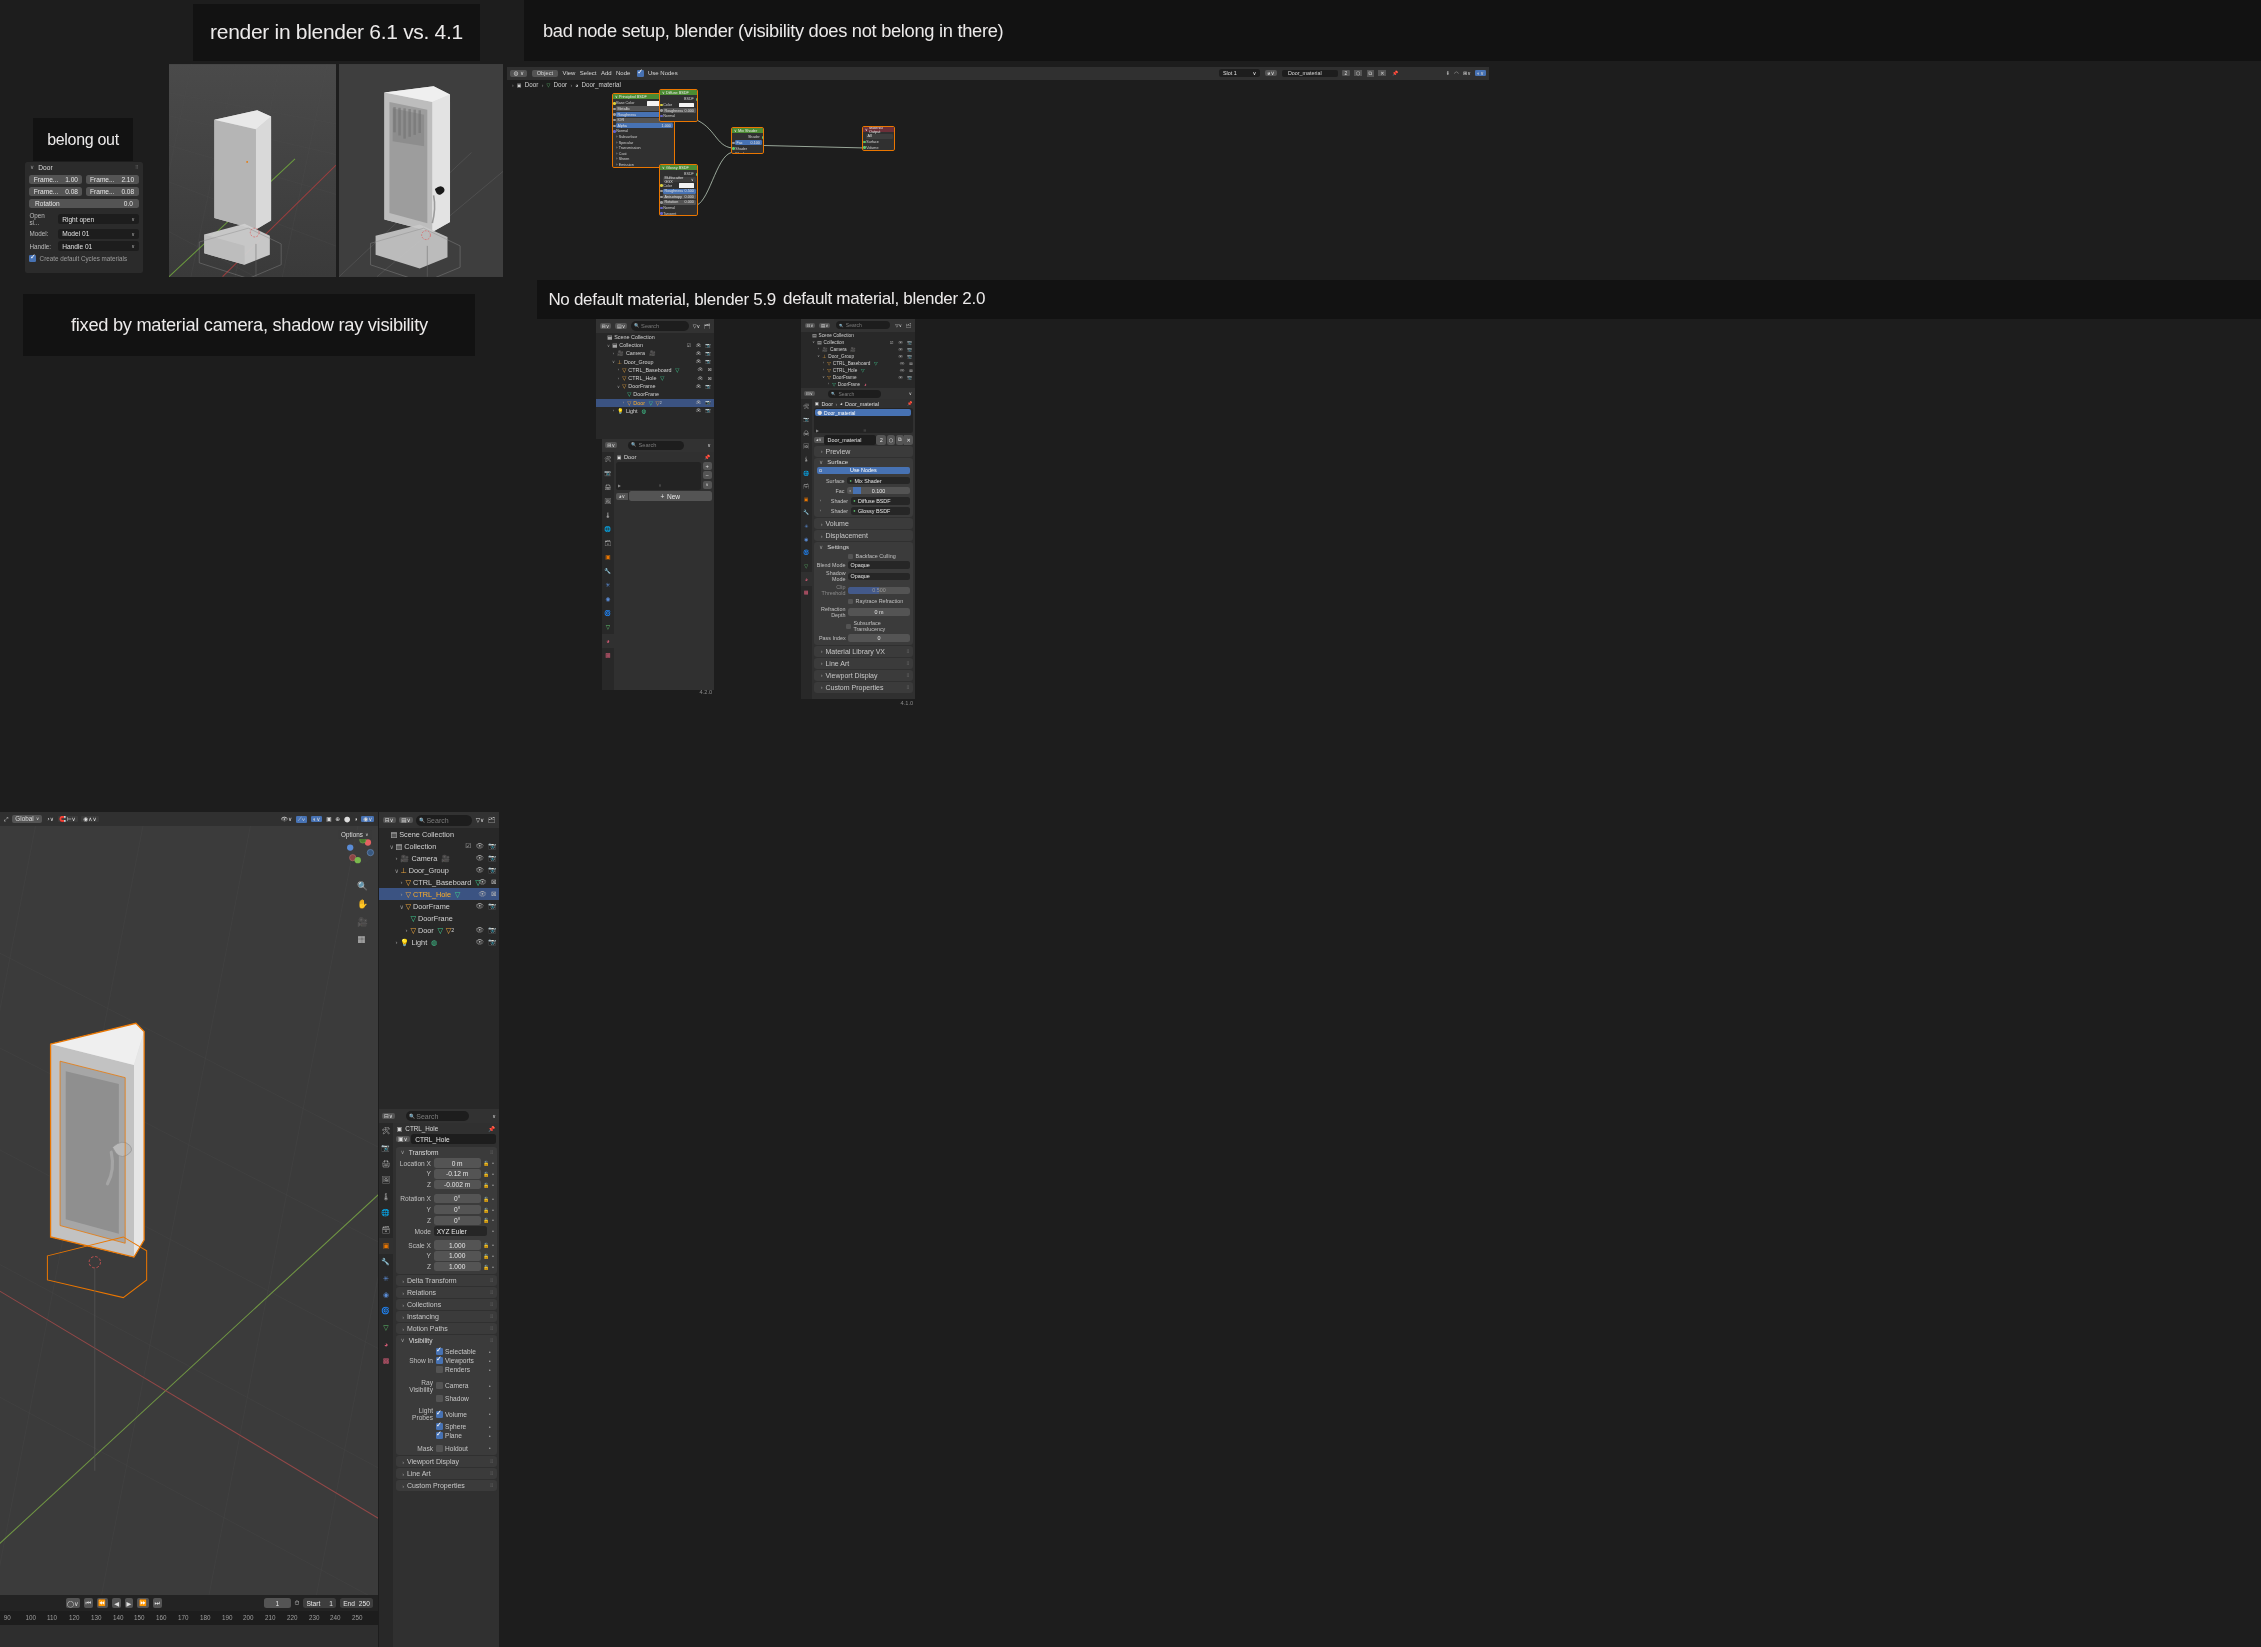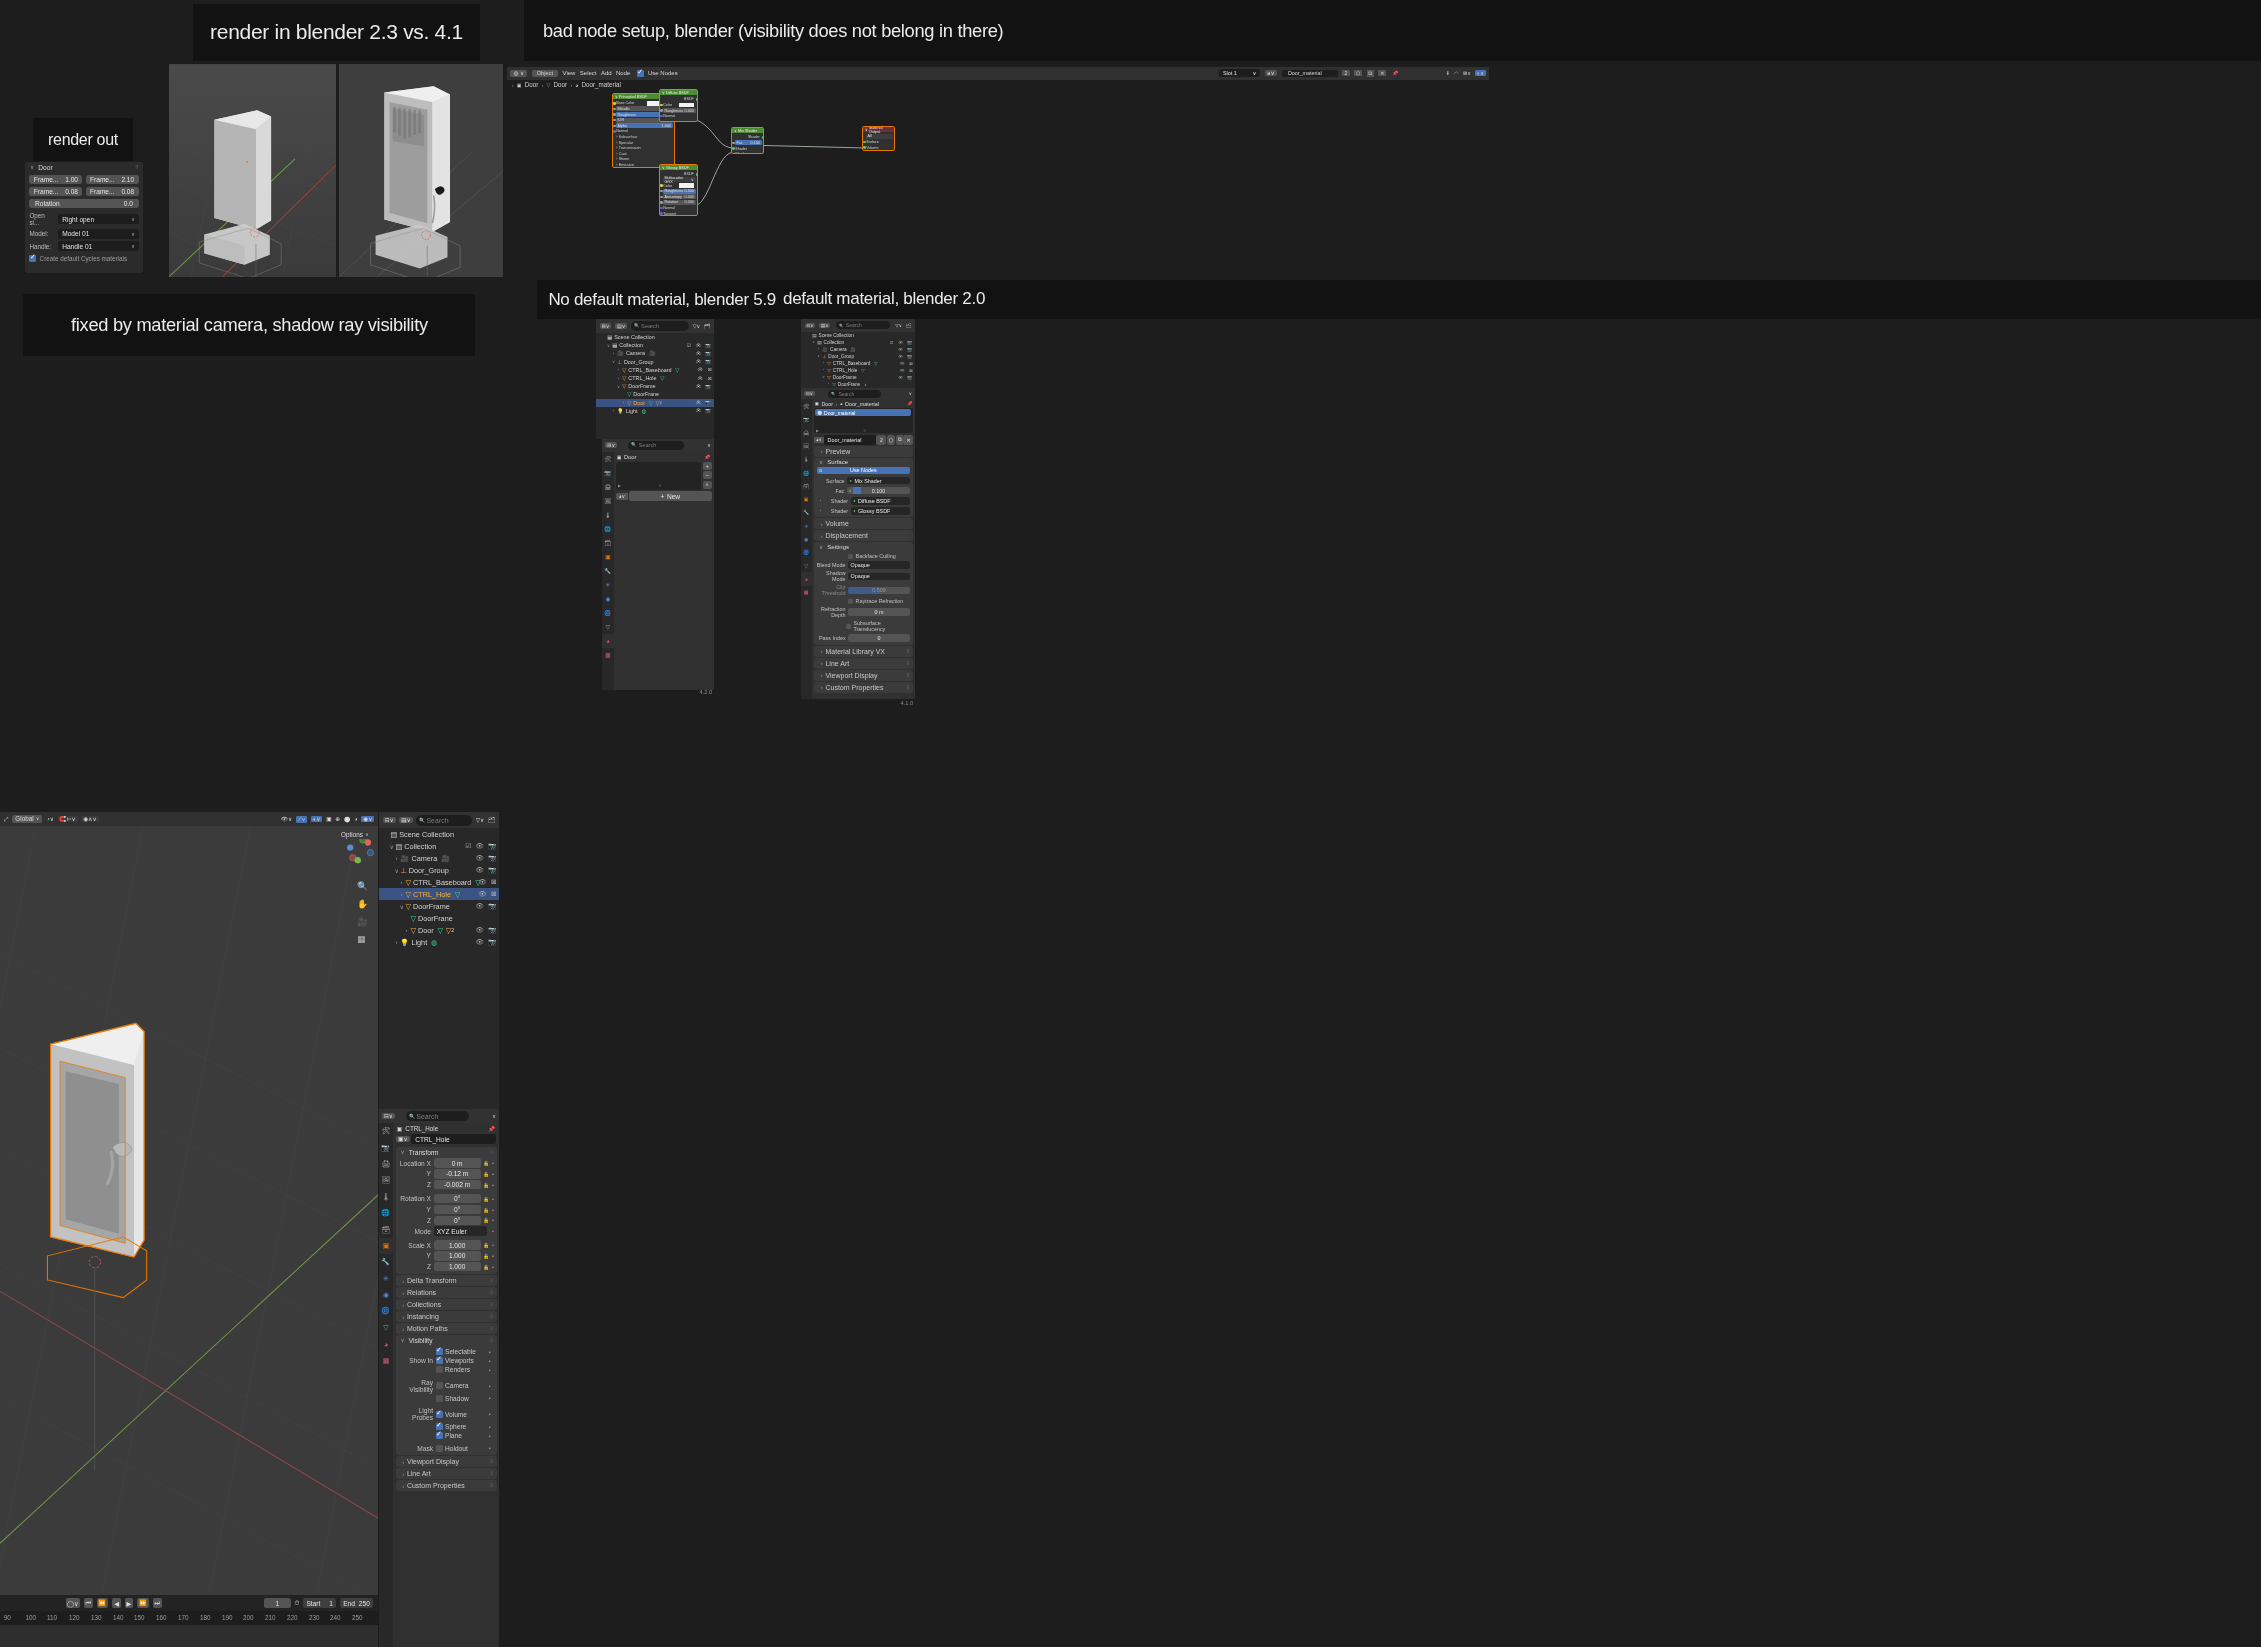--- a/index.html
+++ b/index.html
@@ -83,25 +83,25 @@
 
   .tinybtn { background:#545454; border-radius:1.9px; height:9.5px; display:flex; align-items:center;
              justify-content:center; color:#dedede; font-size:6.3px; padding:0 3.2px; }
   .ddn { background:#1d1d1d; border-radius:2.5px; height:10px; display:flex; align-items:center;
          justify-content:space-between; padding:0 3.8px; color:#e0e0e0; font-size:6.6px; }
   .ver { position:absolute; right:3.8px; bottom:1.3px; font-size:5.7px; color:#8a8a8a; }
 </style>
 </head>
 <body>
 
-<div class="callout abs" style="left:193px;top:3.8px;width:287px;height:57px;font-size:21px;">render in blender 2.3 vs. 4.1</div>
+<div class="callout abs" style="left:193px;top:3.8px;width:287px;height:57px;font-size:21px;">render in blender 6.1 vs. 4.1</div>
 
 <div class="callout abs" style="left:524px;top:0px;width:1737px;height:61px;font-size:18.3px;justify-content:flex-start;padding-left:19px;">bad node setup, blender  (visibility does not belong in there)</div>
 
-<div class="callout abs" style="left:33px;top:118px;width:100px;height:43px;font-size:16px;">render out</div>
+<div class="callout abs" style="left:33px;top:118px;width:100px;height:43px;font-size:16px;">belong out</div>
 
 <div class="callout abs" style="left:23.4px;top:294px;width:452px;height:62px;font-size:18.3px;">fixed by material camera, shadow ray visibility</div>
 
 <div class="callout abs" style="left:537px;top:280px;width:1724px;height:39px;font-size:17px;justify-content:flex-start;padding-left:11.4px;">No default material, blender 5.9</div>
 
 <div class="callout abs" style="left:783px;top:284px;width:265px;height:30px;font-size:17px;background:transparent;justify-content:flex-start;">default material, blender 2.0</div>
 
 <div class="abs" style="left:25px;top:162px;width:118px;height:111px;background:#2b2b2b;border-radius:2.5px;">
   <div class="row" style="height:10.7px;padding-left:3.2px;gap:2.5px;">
     <span class="disc">∨</span>

